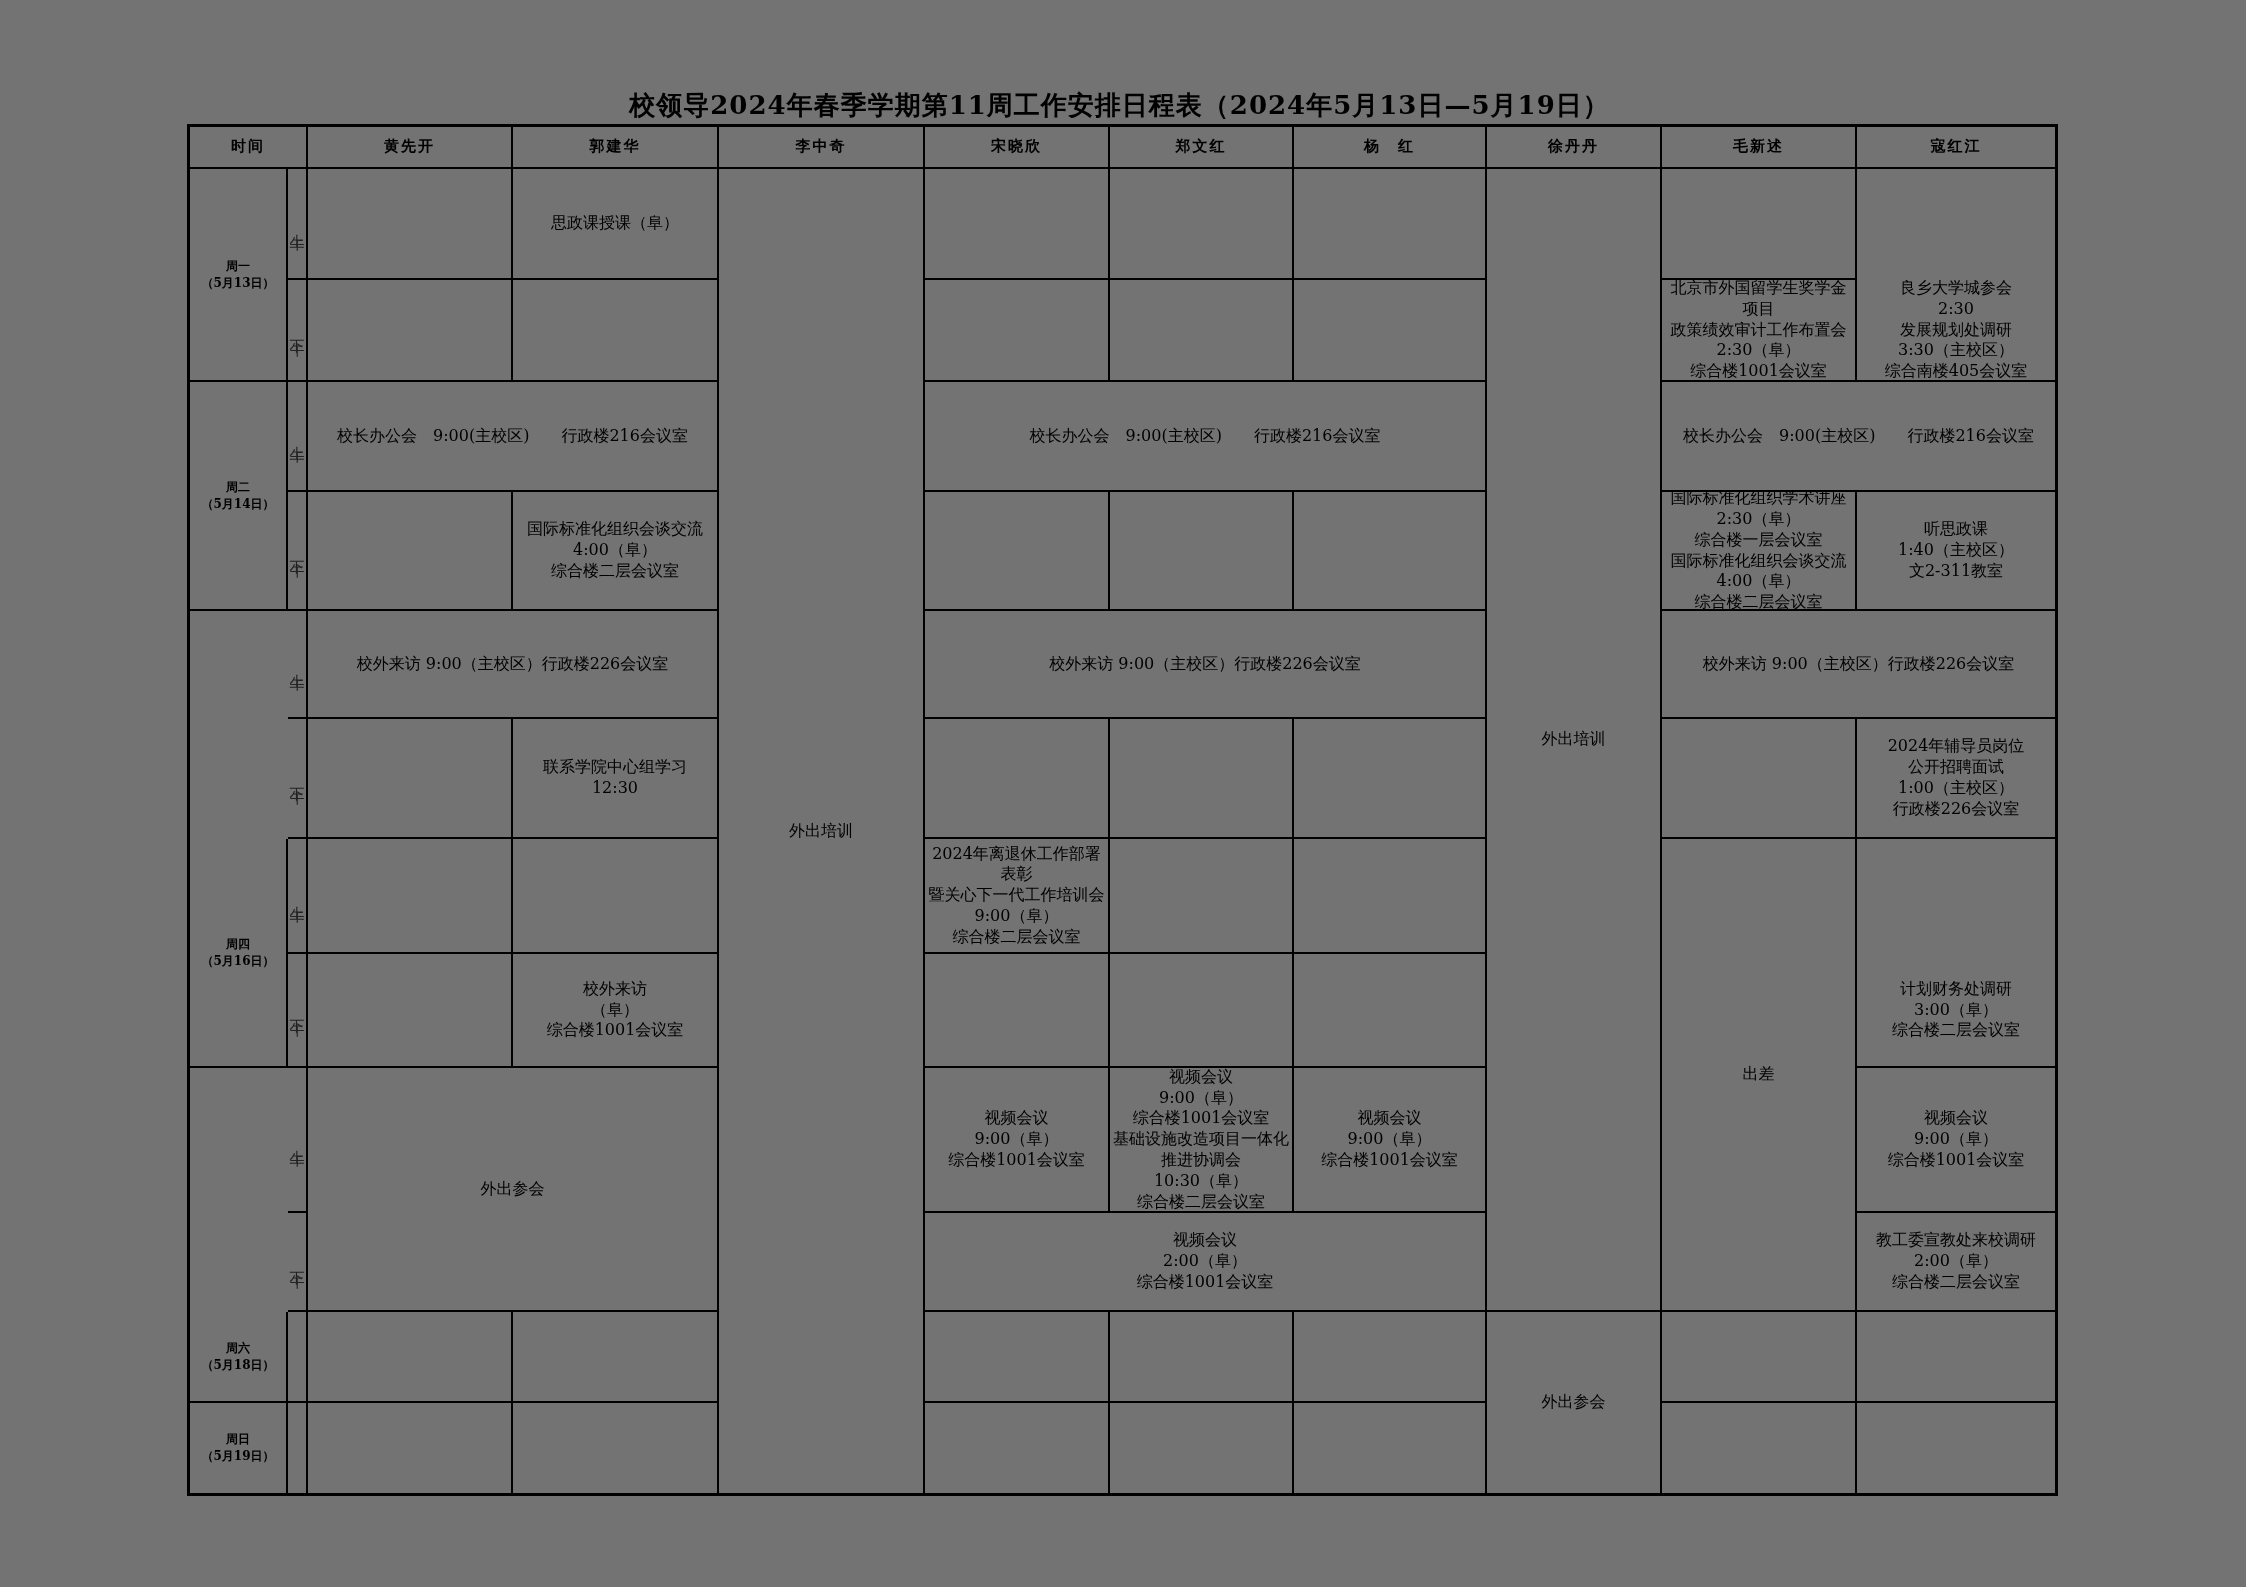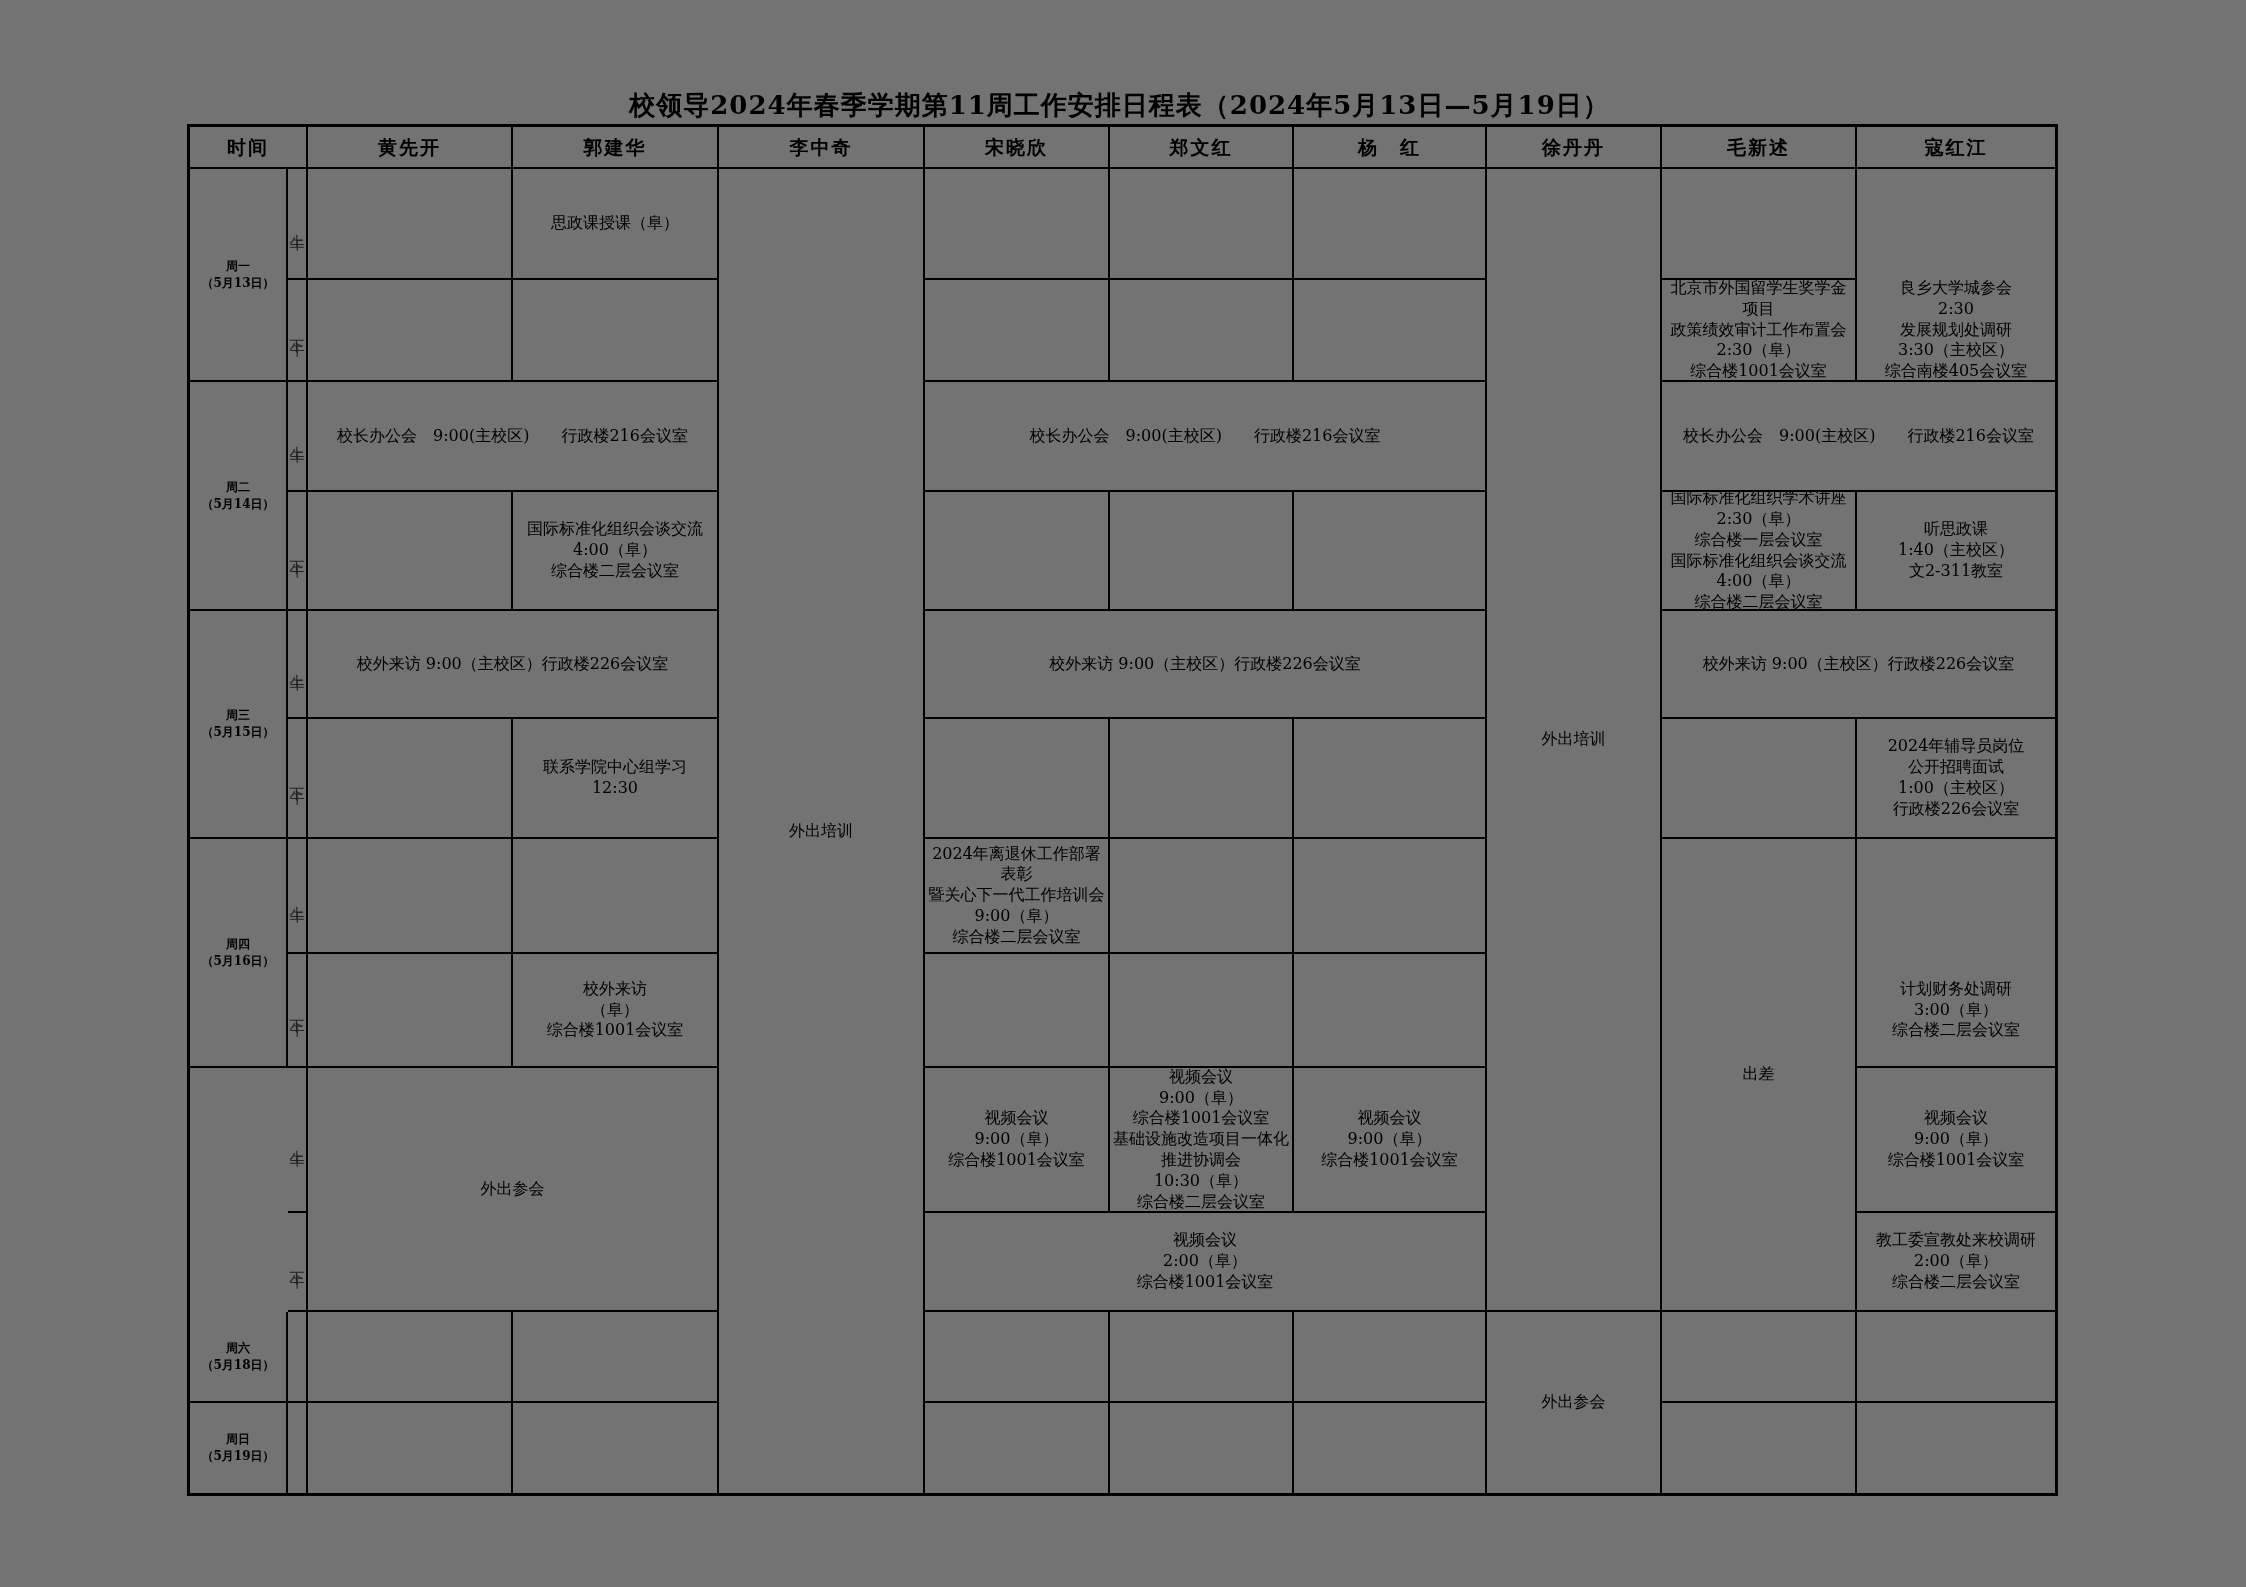--- a/index.html
+++ b/index.html
@@ -8,21 +8,21 @@
   .title{position:absolute;left:187px;top:88px;width:1865px;text-align:center;
          font-size:26px;font-weight:bold;letter-spacing:1px;}
   .grid{position:absolute;left:187px;top:124px;border:3px solid #000;display:grid;
         grid-template-columns:98px 20px 205px 206px 206px 185px 184px 193px 175px 195px 198px;
         grid-template-rows:42px 111px 102px 110px 119px 108px 120px 115px 114px 145px 99px 91px 90px;}
   .cell{border-right:2px solid #000;border-bottom:2px solid #000;box-sizing:border-box;
         display:flex;align-items:center;justify-content:center;text-align:center;
         white-space:pre-line;font-size:16px;line-height:1.3;padding:2px;overflow:hidden;}
   .cr{border-right:none;}
   .cb{border-bottom:none;}
-  .hd{font-weight:bold;font-size:19px;letter-spacing:2px;}
+  .hd{font-weight:bold;font-size:15px;letter-spacing:2px;}
   .day{font-weight:bold;font-size:12px;line-height:1.4;letter-spacing:0;}
   .ampm{font-size:15px;line-height:1.2;padding:0;writing-mode:vertical-lr;
         text-orientation:upright;letter-spacing:2px;color:#222;}
 </style>
 </head>
 <body>
 
 <div class="page">
   <div class="title">校领导2024年春季学期第11周工作安排日程表（2024年5月13日—5月19日）</div>
 
@@ -36,22 +36,20 @@
     <div class="cell hd" style="grid-area:1/7/2/8">郑文红</div>
     <div class="cell hd" style="grid-area:1/8/2/9">杨　红</div>
     <div class="cell hd" style="grid-area:1/9/2/10">徐丹丹</div>
     <div class="cell hd" style="grid-area:1/10/2/11">毛新述</div>
     <div class="cell hd cr" style="grid-area:1/11/2/12">寇红江</div>
 
     <div class="cell day" style="grid-area:2/1/4/2">周一
 （5月13日）</div>
     <div class="cell day" style="grid-area:4/1/6/2">周二
 （5月14日）</div>
-    <div class="cell day" style="grid-area:6/1/8/2">周三
-（5月15日）</div>
     <div class="cell day" style="grid-area:8/1/10/2">周四
 （5月16日）</div>
     <div class="cell day" style="grid-area:12/1/13/2">周六
 （5月18日）</div>
     <div class="cell day cb" style="grid-area:13/1/14/2">周日
 （5月19日）</div>
 
     <div class="cell ampm" style="grid-area:2/2/3/3">上午</div>
     <div class="cell ampm" style="grid-area:3/2/4/3">下午</div>
     <div class="cell ampm" style="grid-area:4/2/5/3">上午</div>

